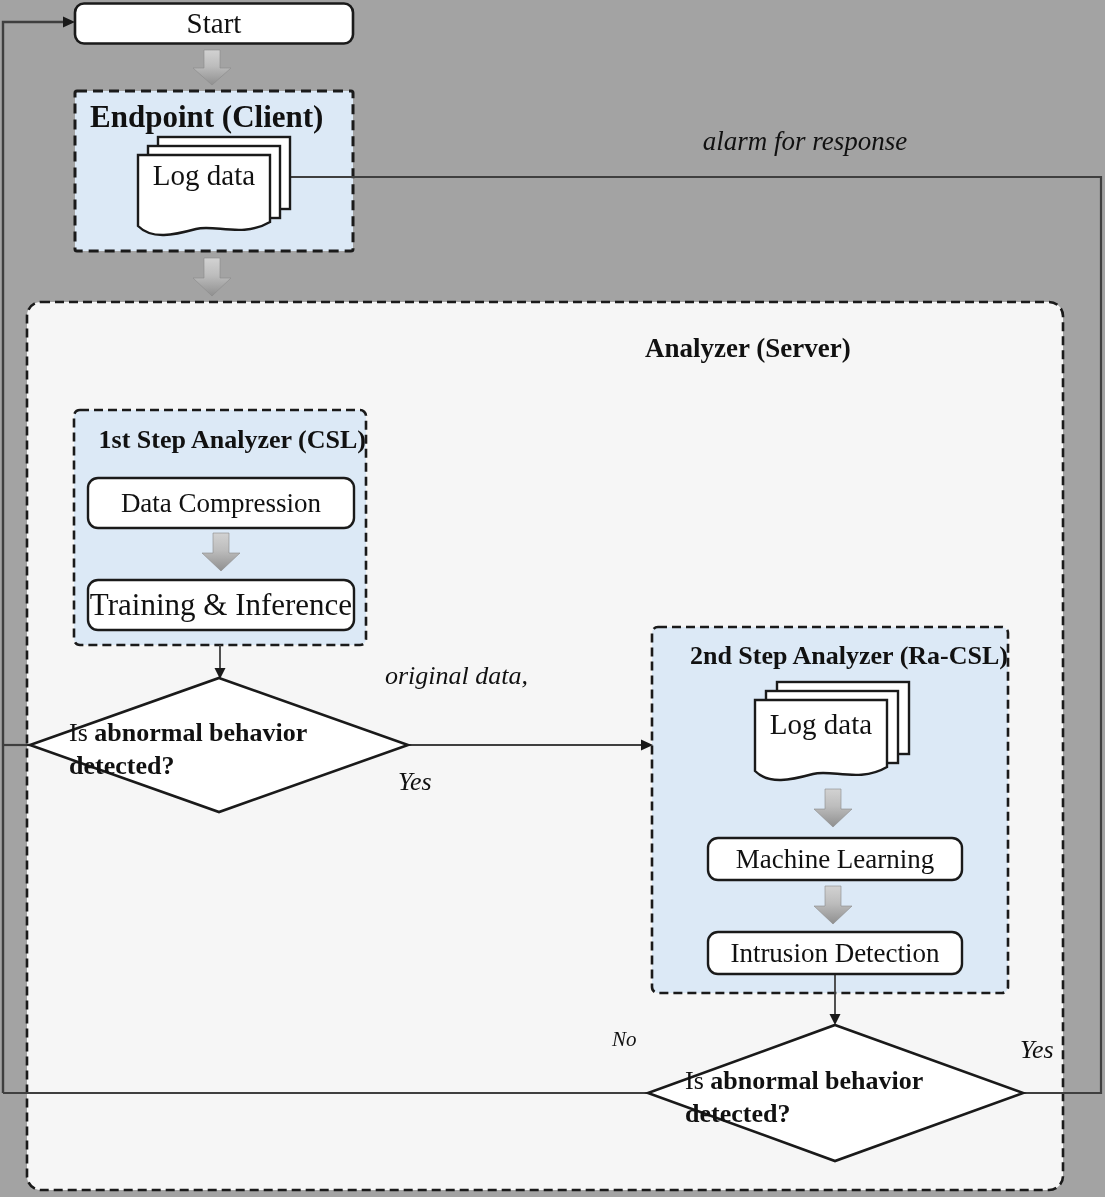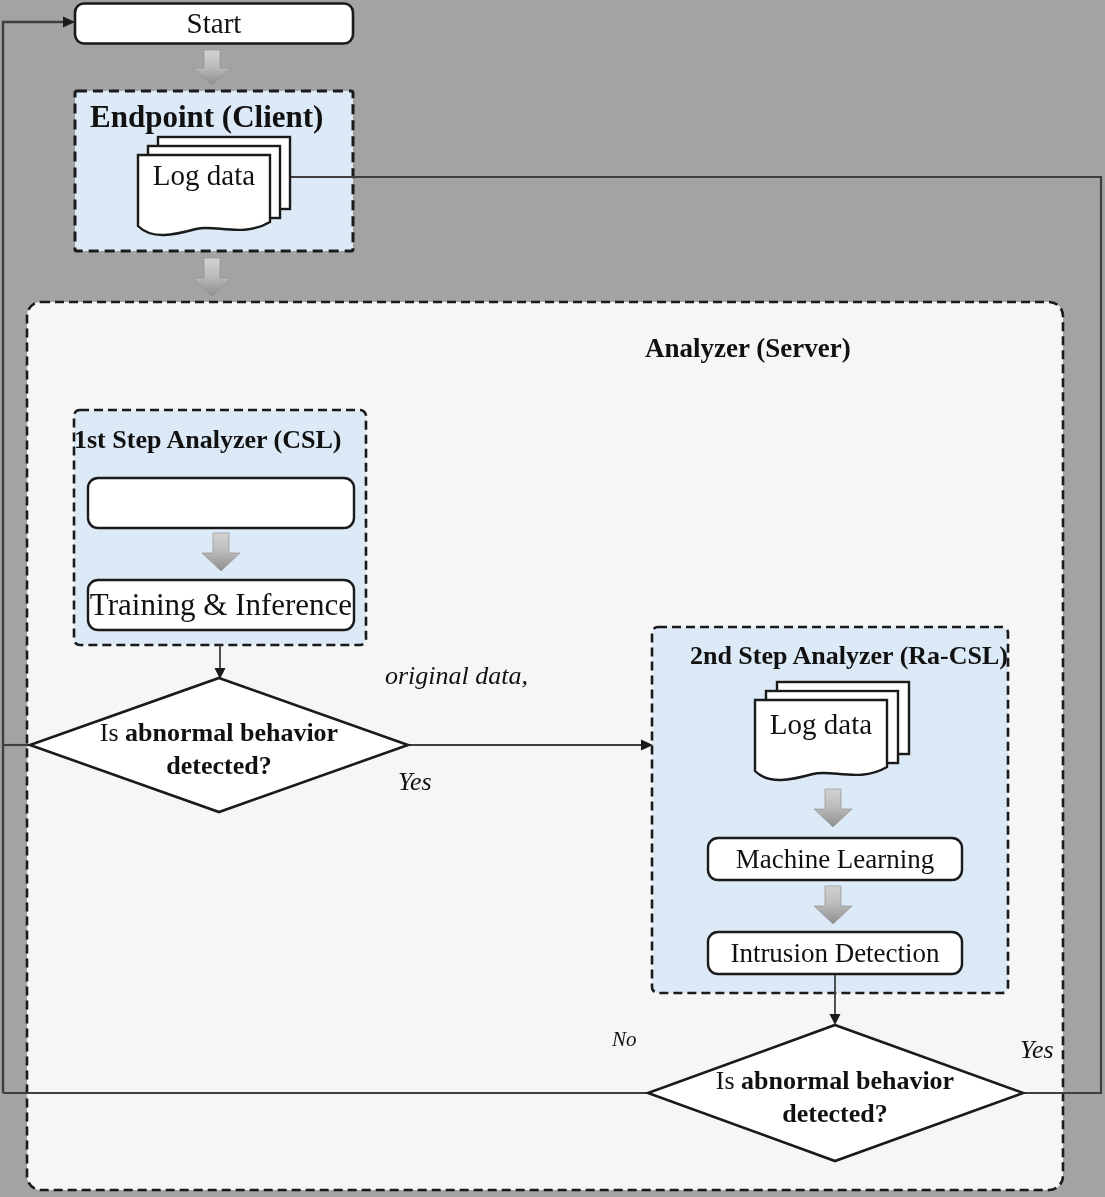--- a/index.html
+++ b/index.html
@@ -12,30 +12,30 @@
   #canvas{
     position:relative;
     width:1105px;height:1197px;
     background:#a3a3a3;
     font-family:"Liberation Serif","DejaVu Serif",serif;
     color:#111;
     overflow:hidden;
   }
   #shapes{position:absolute;left:0;top:0;width:1105px;height:1197px;}
   .lbl{position:absolute;white-space:nowrap;}
-  .ctr{text-align:center;white-space:normal;}
+  .ctr{white-space:normal;}
   .bold{font-weight:bold;}
   .it{font-style:italic;}
   .title{font-weight:bold;}
   .start-label{left:75px;top:3px;width:278px;height:41px;line-height:41px;font-size:29px;text-align:center;}
   .endpoint-title{left:90px;top:99px;font-size:31px;}
   .log1{left:138px;top:159px;width:132px;font-size:29px;text-align:center;}
   .alarm{left:660px;top:126px;width:290px;font-size:27px;text-align:center;}
   .analyzer-title{left:645px;top:333px;font-size:27px;text-align:right;}
-  .step1-title{left:74px;top:425px;width:292px;font-size:26px;text-align:left;}
+  .step1-title{left:74px;top:425px;width:292px;font-size:26px;text-align:right;}
   .dc{left:88px;top:478px;width:266px;height:50px;line-height:50px;font-size:27px;text-align:center;}
   .ti{left:88px;top:580px;width:266px;height:50px;line-height:50px;font-size:31px;text-align:center;}
   .d1{left:69px;top:716px;width:300px;font-size:26px;line-height:33px;}
   .edge2{left:385px;top:660px;width:270px;font-size:26px;line-height:32px;text-align:left;}
   .yes1{left:398px;top:767px;font-size:26px;}
   .step2-title{left:652px;top:641px;width:356px;font-size:26px;text-align:right;}
   .log2{left:755px;top:708px;width:132px;font-size:29px;text-align:center;}
   .ml{left:708px;top:838px;width:254px;height:42px;line-height:42px;font-size:27px;text-align:center;}
   .idet{left:708px;top:932px;width:254px;height:42px;line-height:42px;font-size:27px;text-align:center;}
   .d2{left:685px;top:1064px;width:300px;font-size:26px;line-height:33px;}
@@ -99,24 +99,26 @@
     <polygon points="213,533 229,533 229,553 240,553 221,571 202,553 213,553" fill="url(#ga)" stroke="#8a8a8a" stroke-width="0.6"></polygon>
     <polygon points="825,789 841,789 841,809 852,809 833,827 814,809 825,809" fill="url(#ga)" stroke="#8a8a8a" stroke-width="0.6"></polygon>
     <polygon points="825,886 841,886 841,906 852,906 833,924 814,906 825,906" fill="url(#ga)" stroke="#8a8a8a" stroke-width="0.6"></polygon>
   </svg>
 
   <div class="lbl start-label">Start</div>
 
   <div class="lbl endpoint-title title">Endpoint (Client)</div>
   <div class="lbl log1">Log data</div>
 
+  <div class="lbl alarm it">alarm for response</div>
 
   <div class="lbl analyzer-title title">Analyzer (Server)</div>
 
   <div class="lbl step1-title title">1st Step Analyzer (CSL)</div>
+  <div class="lbl dc">Data Compression</div>
   <div class="lbl ti">Training &amp; Inference</div>
 
   <div class="lbl d1 ctr">
     <span>Is </span><span class="bold">abnormal behavior</span><br>
     <span class="bold">detected?</span>
   </div>
 
   <div class="lbl edge2 it ctr">
     <div>original data,</div>
   </div>

